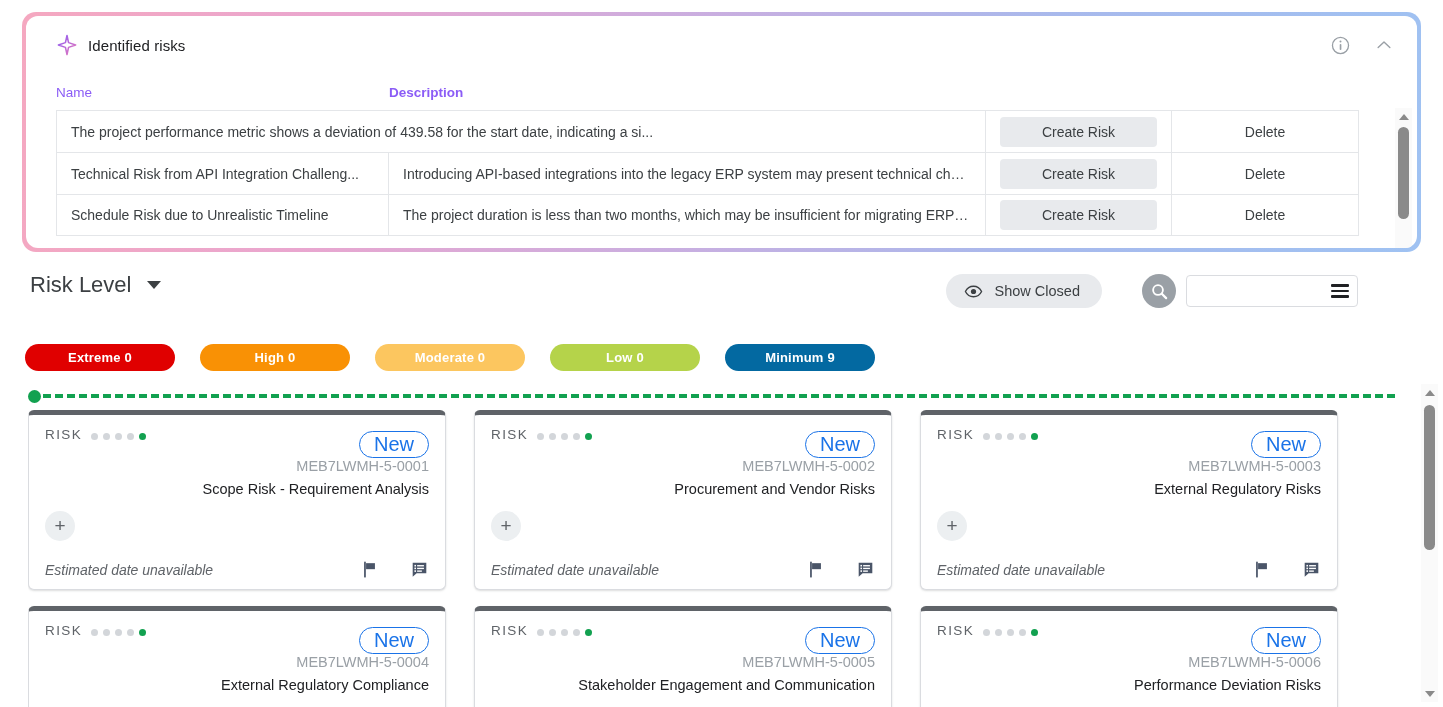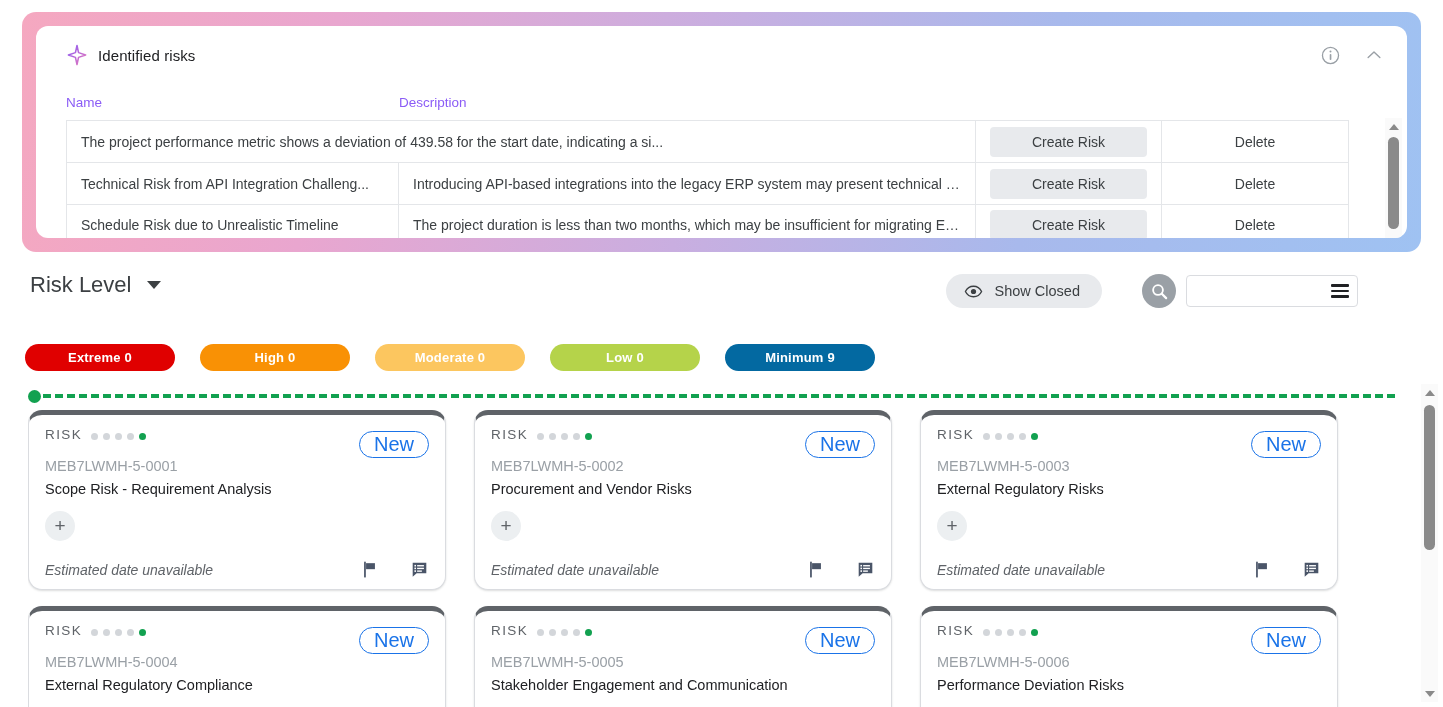--- a/index.html
+++ b/index.html
@@ -9,21 +9,21 @@
     font-family: "Liberation Sans", sans-serif;
     overflow: hidden;
   }
 
   
   .ai-panel-wrap {
     position: absolute;
     left: 22px; top: 12px;
     width: 1399px; height: 240px;
     border-radius: 14px;
-    padding: 14px;
+    padding: 4px;
     background: linear-gradient(100deg, #f5a8c0 0%, #e9a6cf 22%, #c9aee0 48%, #a8b9ec 72%, #9fc2f2 100%);
   }
   .ai-panel {
     width: 100%; height: 100%;
     background: #ffffff;
     border-radius: 12px;
     position: relative;
     overflow: hidden;
   }
   .ai-head {
@@ -39,21 +39,21 @@
   .ai-head-actions { margin-left: auto; display: flex; align-items: center; gap: 22px; }
   .ico-btn { width: 22px; height: 22px; display: flex; align-items: center; justify-content: center; cursor: pointer; }
 
   
   .tbl-area { position: absolute; left: 0; right: 0; top: 58px; bottom: 0; }
   .tbl-head {
     display: flex; padding: 0 0 0 30px; height: 36px; align-items: center;
     font-size: 13.5px; color: #8b5cf6;
   }
   .th-name { width: 333px; }
-  .th-desc { flex: 1; }
+  .th-desc { flex: 1; font-weight: bold; }
   .tbl-body { position: absolute; left: 30px; right: 58px; top: 36px; bottom: 0; overflow: hidden; }
   .trow {
     display: flex; align-items: stretch; height: 42px;
     border-top: 1px solid #e4e6e9;
     border-left: 1px solid #e4e6e9;
     border-right: 1px solid #e4e6e9;
   }
   .trow:last-child { border-bottom: 1px solid #e4e6e9; }
   .td {
     display: flex; align-items: center;
@@ -144,24 +144,25 @@
   .tl-line { flex: 1; height: 0; border-top: 4px dashed #12a150; margin-left: 2px; }
 
   
   .grid-wrap { position: absolute; left: 28px; top: 410px; right: 48px; bottom: 0; overflow: hidden; }
   .grid { display: flex; flex-wrap: wrap; gap: 16px 28px; }
   .card {
     width: 418px; height: 180px;
     background: #ffffff;
     border: 1px solid #dadce0;
     border-top: 5px solid #5f6368;
-    border-radius: 14px;
+    border-radius: 6px;
     box-shadow: 0 1px 2px rgba(60,64,67,.18);
     position: relative;
     padding: 12px 16px 10px 16px;
+    text-align: right;
   }
   .c-top { display: flex; align-items: flex-start; }
   .c-risk { font-size: 13.5px; color: #5f6368; letter-spacing: 1.4px; }
   .c-dots { display: flex; align-items: center; gap: 5px; margin-left: 9px; margin-top: 6px; }
   .c-dots i { width: 7px; height: 7px; border-radius: 50%; background: #d3d6da; display: block; }
   .c-dots i.on { background: #12a150; }
   .c-new {
     margin-left: auto; margin-top: 4px;
     border: 1px solid #1a73e8; border-radius: 14px;
     color: #1a73e8; font-size: 20px;

